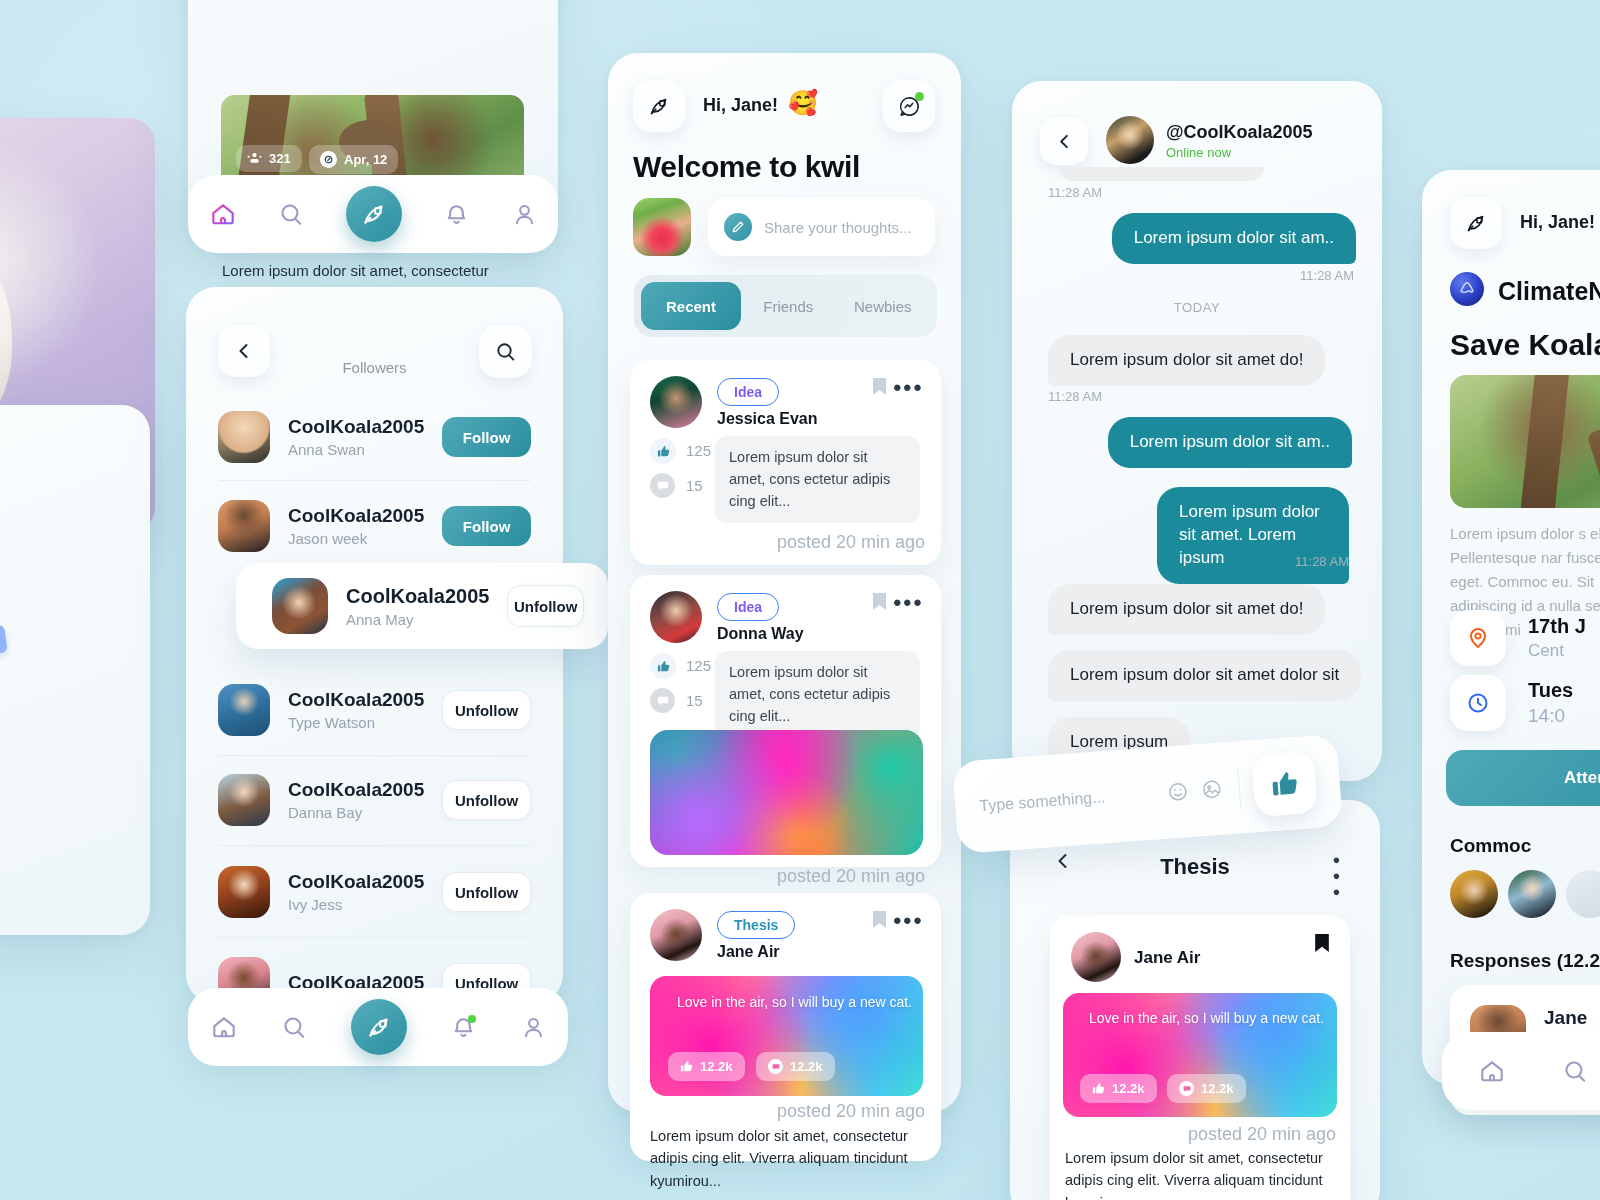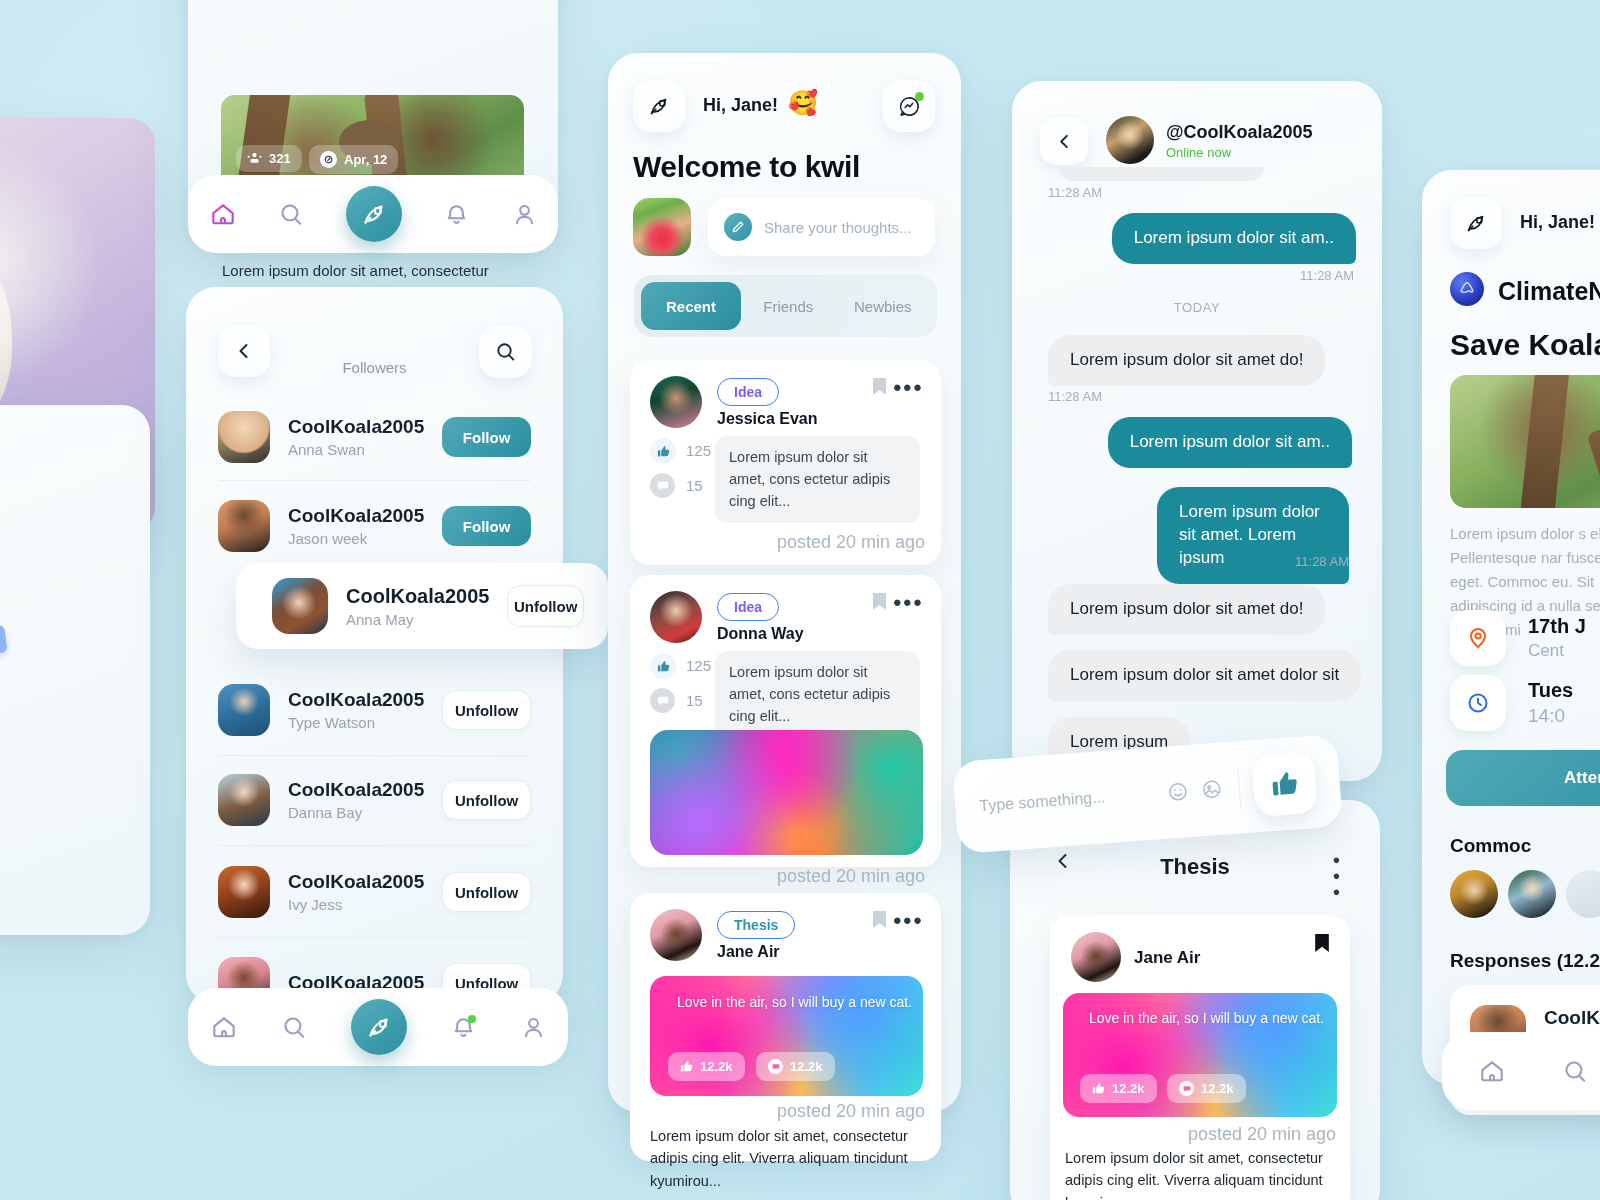--- a/index.html
+++ b/index.html
@@ -700,21 +700,21 @@
       <span class="avatar" style="width:48px; height:48px;
         background-image: linear-gradient(155deg,#e8eef3 0%,#cfdbe4 100%);"></span>
     </div>
 
     <div style="position:absolute; left:28px; top:780px; font-size:19px; font-weight:800; color:#0d1117; white-space:nowrap;">Responses (12.2k)</div>
 
     <div class="white-card" style="position:absolute; left:28px; top:815px; width:300px; height:130px; border-radius:20px;">
       <span class="avatar-sq" style="position:absolute; left:20px; top:20px; width:56px; height:56px;
                    background-image: radial-gradient(circle at 50% 30%, #6b4a33 0%, rgba(107,74,51,0) 45%),
                                      linear-gradient(160deg,#d99a6c 0%,#c07c50 45%,#211f1f 100%);"></span>
-      <div style="position:absolute; left:94px; top:22px; font-size:19px; font-weight:700; color:#14202b; white-space:nowrap;">CoolK</div>
+      <div style="position:absolute; left:94px; top:22px; font-size:19px; font-weight:700; color:#14202b; white-space:nowrap;">Jane</div>
       <div style="position:absolute; left:94px; top:50px; font-size:15px; color:#3b4753; white-space:nowrap;">Well is'</div>
       <div style="position:absolute; left:94px; top:86px; font-size:15px; color:#5bb6d0; white-space:nowrap;">0 replie</div>
     </div>
   </div>
 
   <div class="bottom-nav" style="position:absolute; left:1442px; top:1032px; width:340px; height:78px; justify-content:flex-start; gap:56px; padding-left:36px;">
     <span>
       <svg width="28" height="28" viewBox="0 0 26 26" fill="none" stroke="#9a9cc4" stroke-width="2" stroke-linecap="round" stroke-linejoin="round">
         <path d="M4 12.2L13 5l9 7.2V20a1.6 1.6 0 0 1-1.6 1.6H5.6A1.6 1.6 0 0 1 4 20z"></path>
         <path d="M11.2 21.6v-3a1.8 1.8 0 0 1 3.6 0v3"></path>

